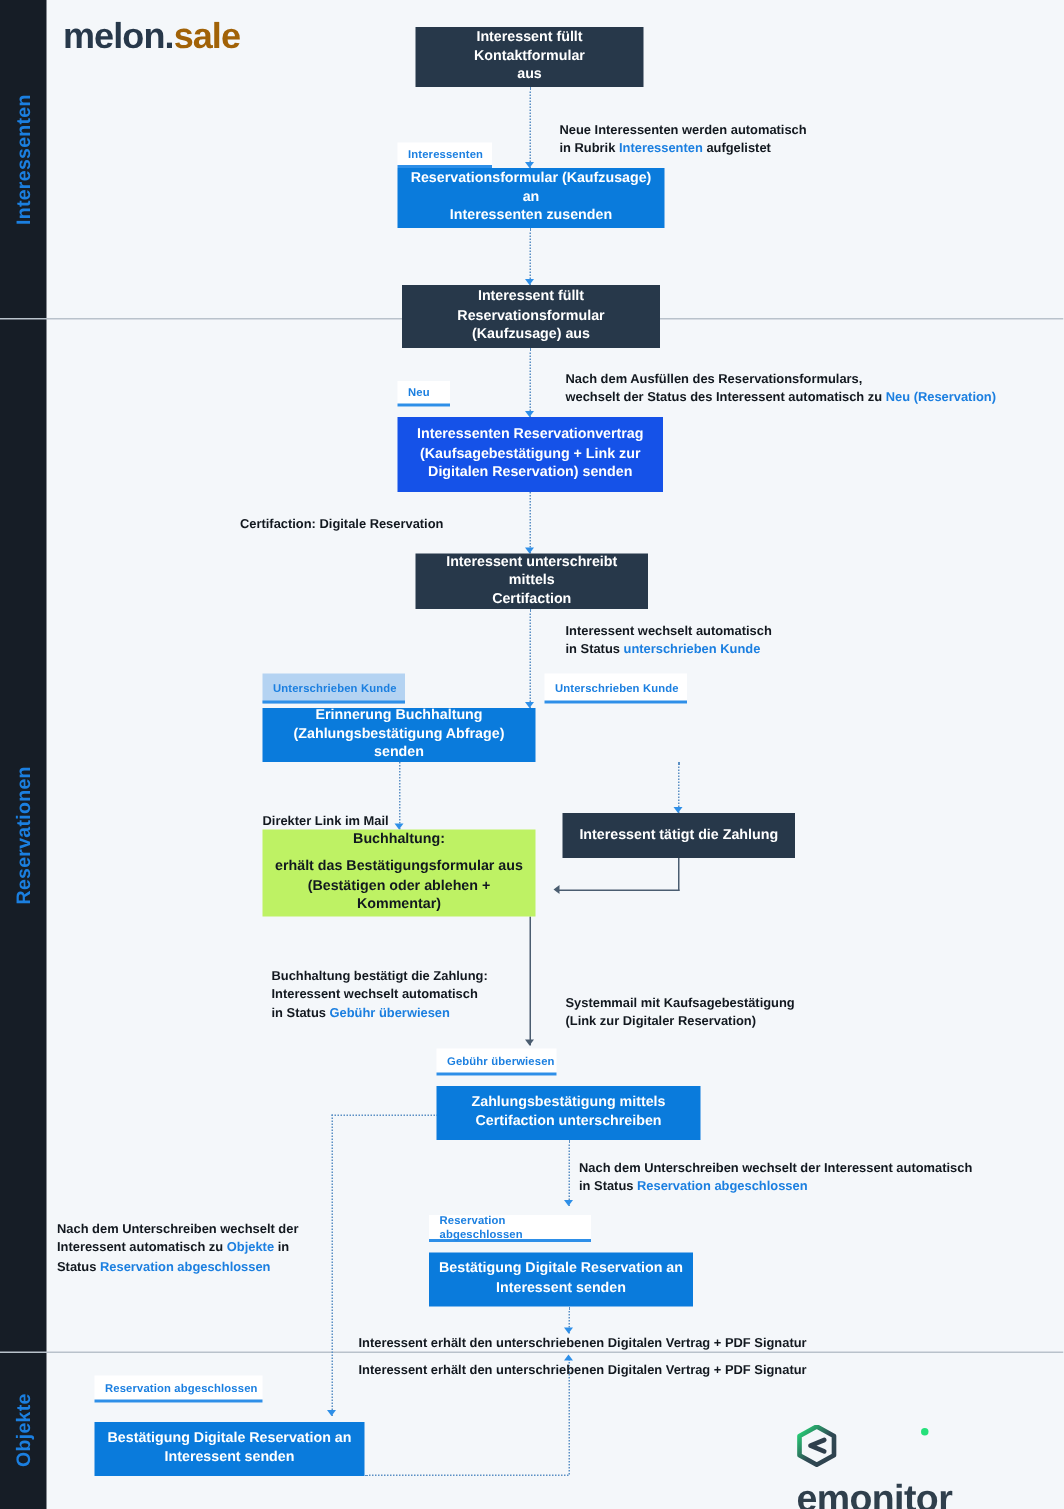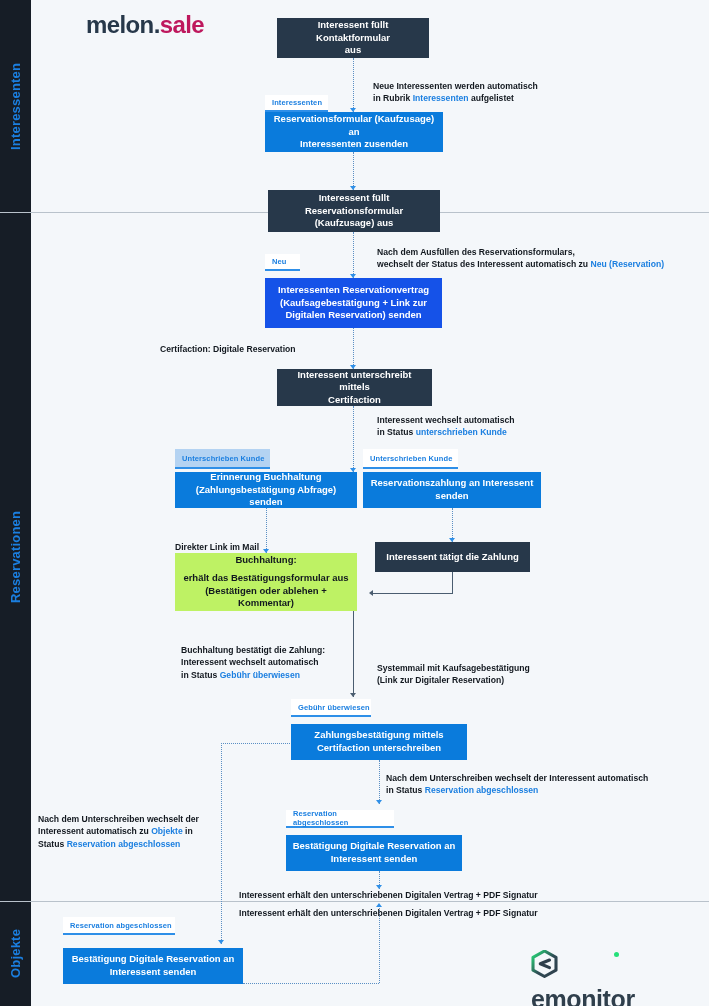--- a/index.html
+++ b/index.html
@@ -65,22 +65,22 @@
     border-top:4px solid #2e8fe8;}
   .arrow-u{position:absolute;width:0;height:0;
     border-left:3px solid transparent;border-right:3px solid transparent;
     border-bottom:4px solid #2e8fe8;}
   .arrow-l{position:absolute;width:0;height:0;
     border-top:3px solid transparent;border-bottom:3px solid transparent;
     border-right:4px solid #4a5d70;}
 
   
   .brand{position:absolute;font-size:24px;font-weight:bold;letter-spacing:-.6px;}
-  .brand .a{color:#27384a;margin-left:44px;}
-  .brand .b{color:#be185d;}
+  .brand .a{color:#27384a;}
+  .brand .b{color:#a16207;}
 
   .emon{position:absolute;display:flex;align-items:flex-start;gap:7px;flex-direction:column;}
   .emon .word{font-size:25px;font-weight:bold;color:#2f3f4c;letter-spacing:-.4px;position:relative;}
 </style>
 </head>
 <body>
 
 <div id="canvas">
 
   <div class="rail"></div>
@@ -197,26 +197,20 @@
   <div class="tag filled" style="left:175px;top:449px;width:95px;height:20px;">Unterschrieben Kunde</div>
   <div class="tag" style="left:363px;top:449px;width:95px;height:20px;">Unterschrieben Kunde</div>
 
   <div class="box blue" style="left:175px;top:472px;width:182px;height:36px;">
     <div class="inner">
       <span>Erinnerung Buchhaltung</span>
       <span class="l2">(Zahlungsbestätigung Abfrage)  senden</span>
     </div>
   </div>
 
-  <div class="box blue" style="left:363px;top:472px;width:178px;height:36px;">
-    <div class="inner">
-      <span>Reservationszahlung an Interessent</span>
-      <span class="l2">senden</span>
-    </div>
-  </div>
 
   <div class="note" style="left:175px;top:541px;">
     <div>Direkter Link im Mail</div>
     <div>zur Bestätigungsformular</div>
   </div>
 
   <div class="box gray" style="left:175px;top:553px;width:182px;height:58px;">
     <div class="inner">
       <span>Buchhaltung:</span>
       <span class="l2" style="margin-top:5px;">erhält das Bestätigungsformular aus</span>

